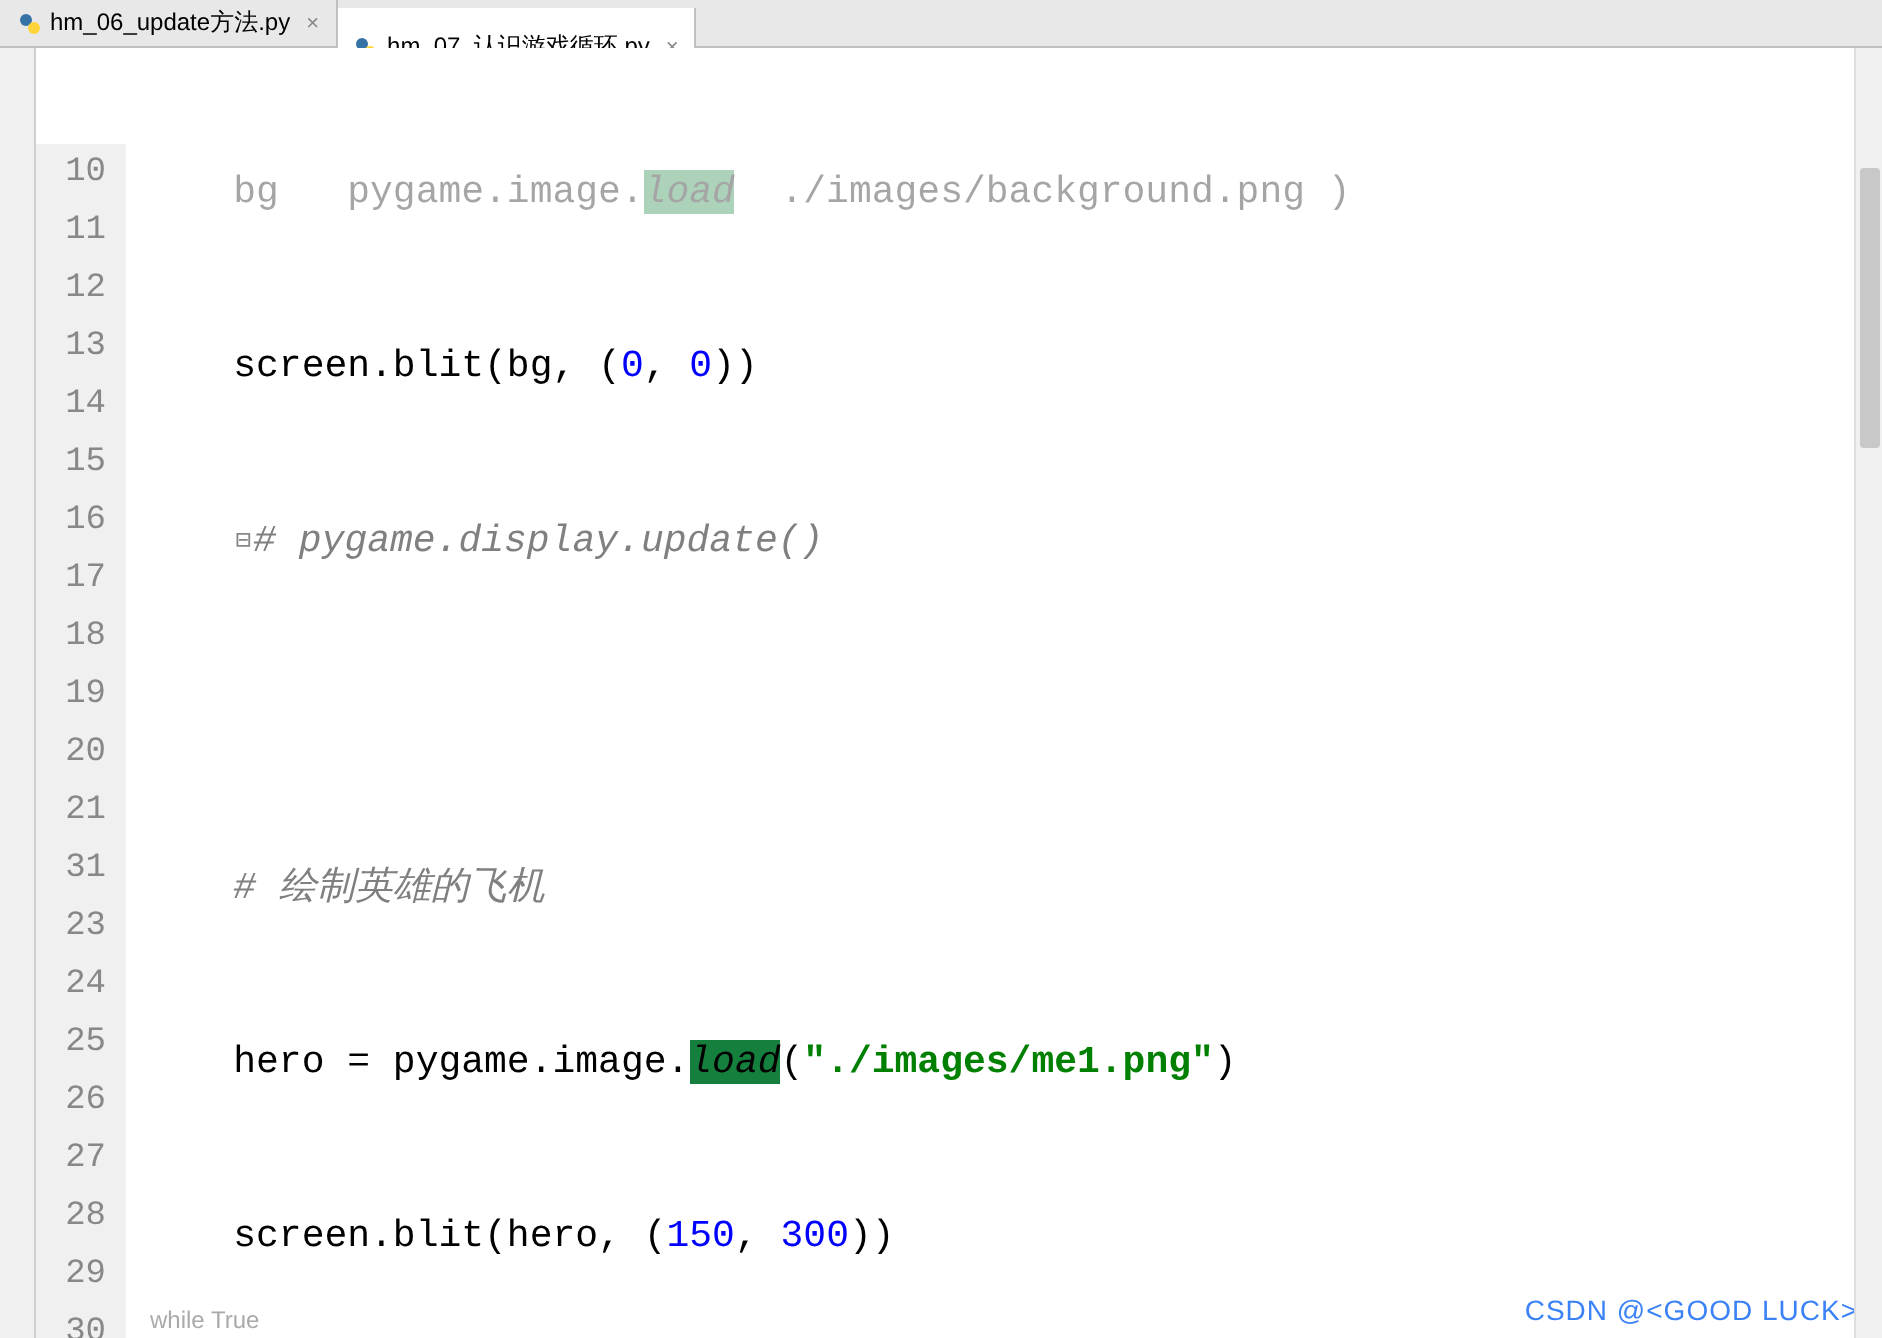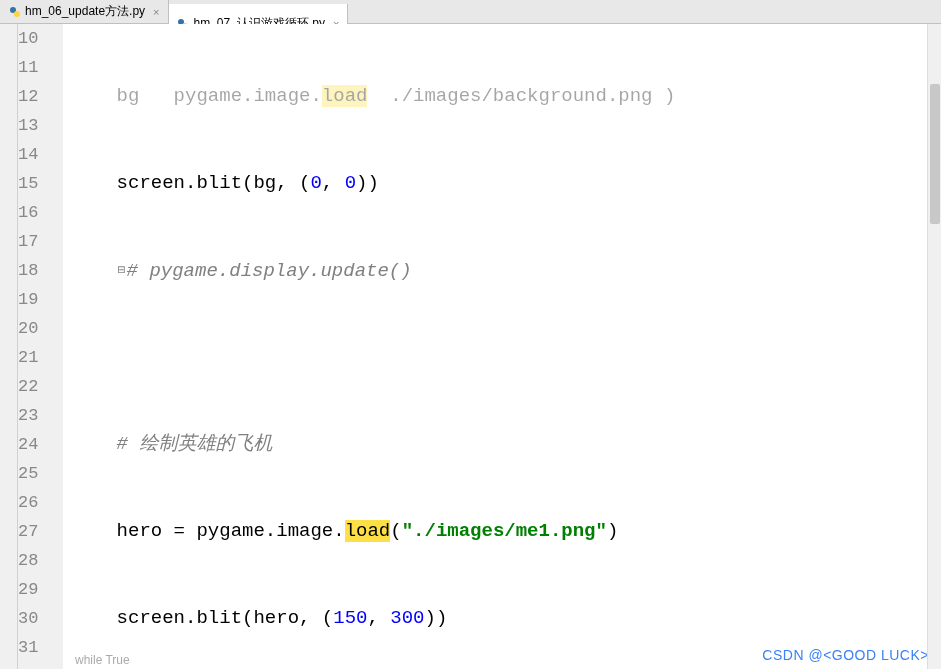--- a/index.html
+++ b/index.html
@@ -52,42 +52,44 @@
       height: calc(100% - 24px);
     }
     .left-margin {
       width: 18px;
       background: #f0f0f0;
       border-right: 1px solid #d0d0d0;
     }
     .gutter {
       width: 45px;
       background: #f0f0f0;
+      text-align: right;
       padding-right: 10px;
       color: #888;
       line-height: 29px;
       user-select: none;
       font-size: 17px;
+      margin-top: 48px;
     }
     .gutter .ln { height: 29px; }
     .code-area {
       flex: 1;
       background: #ffffff;
       line-height: 29px;
       position: relative;
       white-space: pre;
     }
     .code-line {
       height: 29px;
       padding-left: 8px;
     }
     .com { color: #808080; font-style: italic; }
     .str { color: #008000; font-weight: bold; }
     .num { color: #0000ff; }
-    .fn-hl { background: #fde047; color: #000; }
+    .fn-hl { background: #15803d; color: #000; font-style: italic; }
     .id { color: #000; }
     .fold-marker {
       display: inline-block;
       width: 10px;
       color: #888;
       text-align: center;
       font-size: 13px;
       vertical-align: middle;
     }
     .breadcrumb {
@@ -161,21 +163,21 @@
       <div class="ln">12</div>
       <div class="ln">13</div>
       <div class="ln">14</div>
       <div class="ln">15</div>
       <div class="ln">16</div>
       <div class="ln">17</div>
       <div class="ln">18</div>
       <div class="ln">19</div>
       <div class="ln">20</div>
       <div class="ln">21</div>
-      <div class="ln">22</div>
+      <div class="ln">31</div>
       <div class="ln">23</div>
       <div class="ln">24</div>
       <div class="ln">25</div>
       <div class="ln">26</div>
       <div class="ln">27</div>
       <div class="ln">28</div>
       <div class="ln">29</div>
       <div class="ln">30</div>
       <div class="ln">31</div>
     </div>

